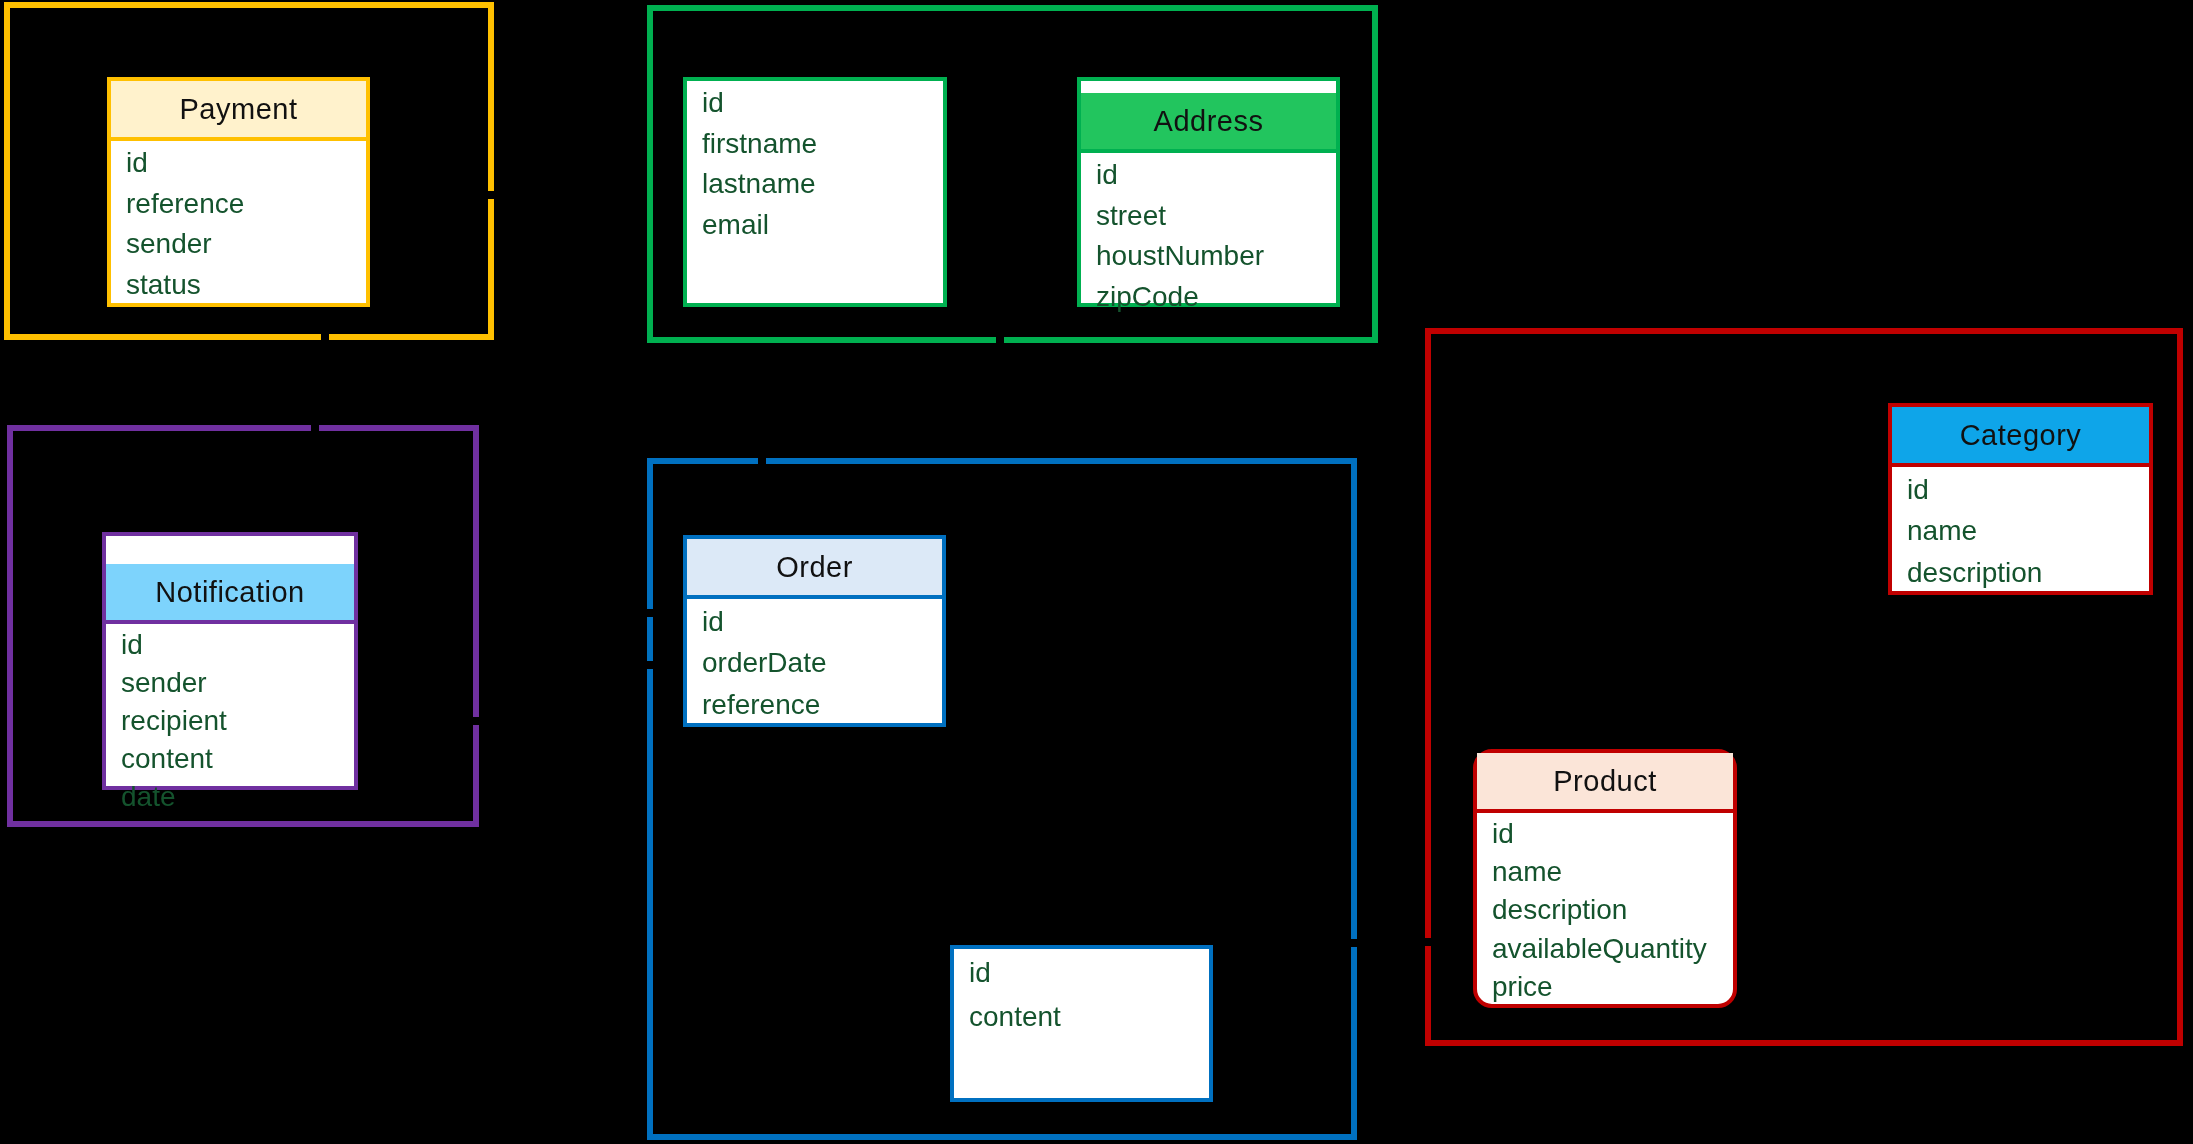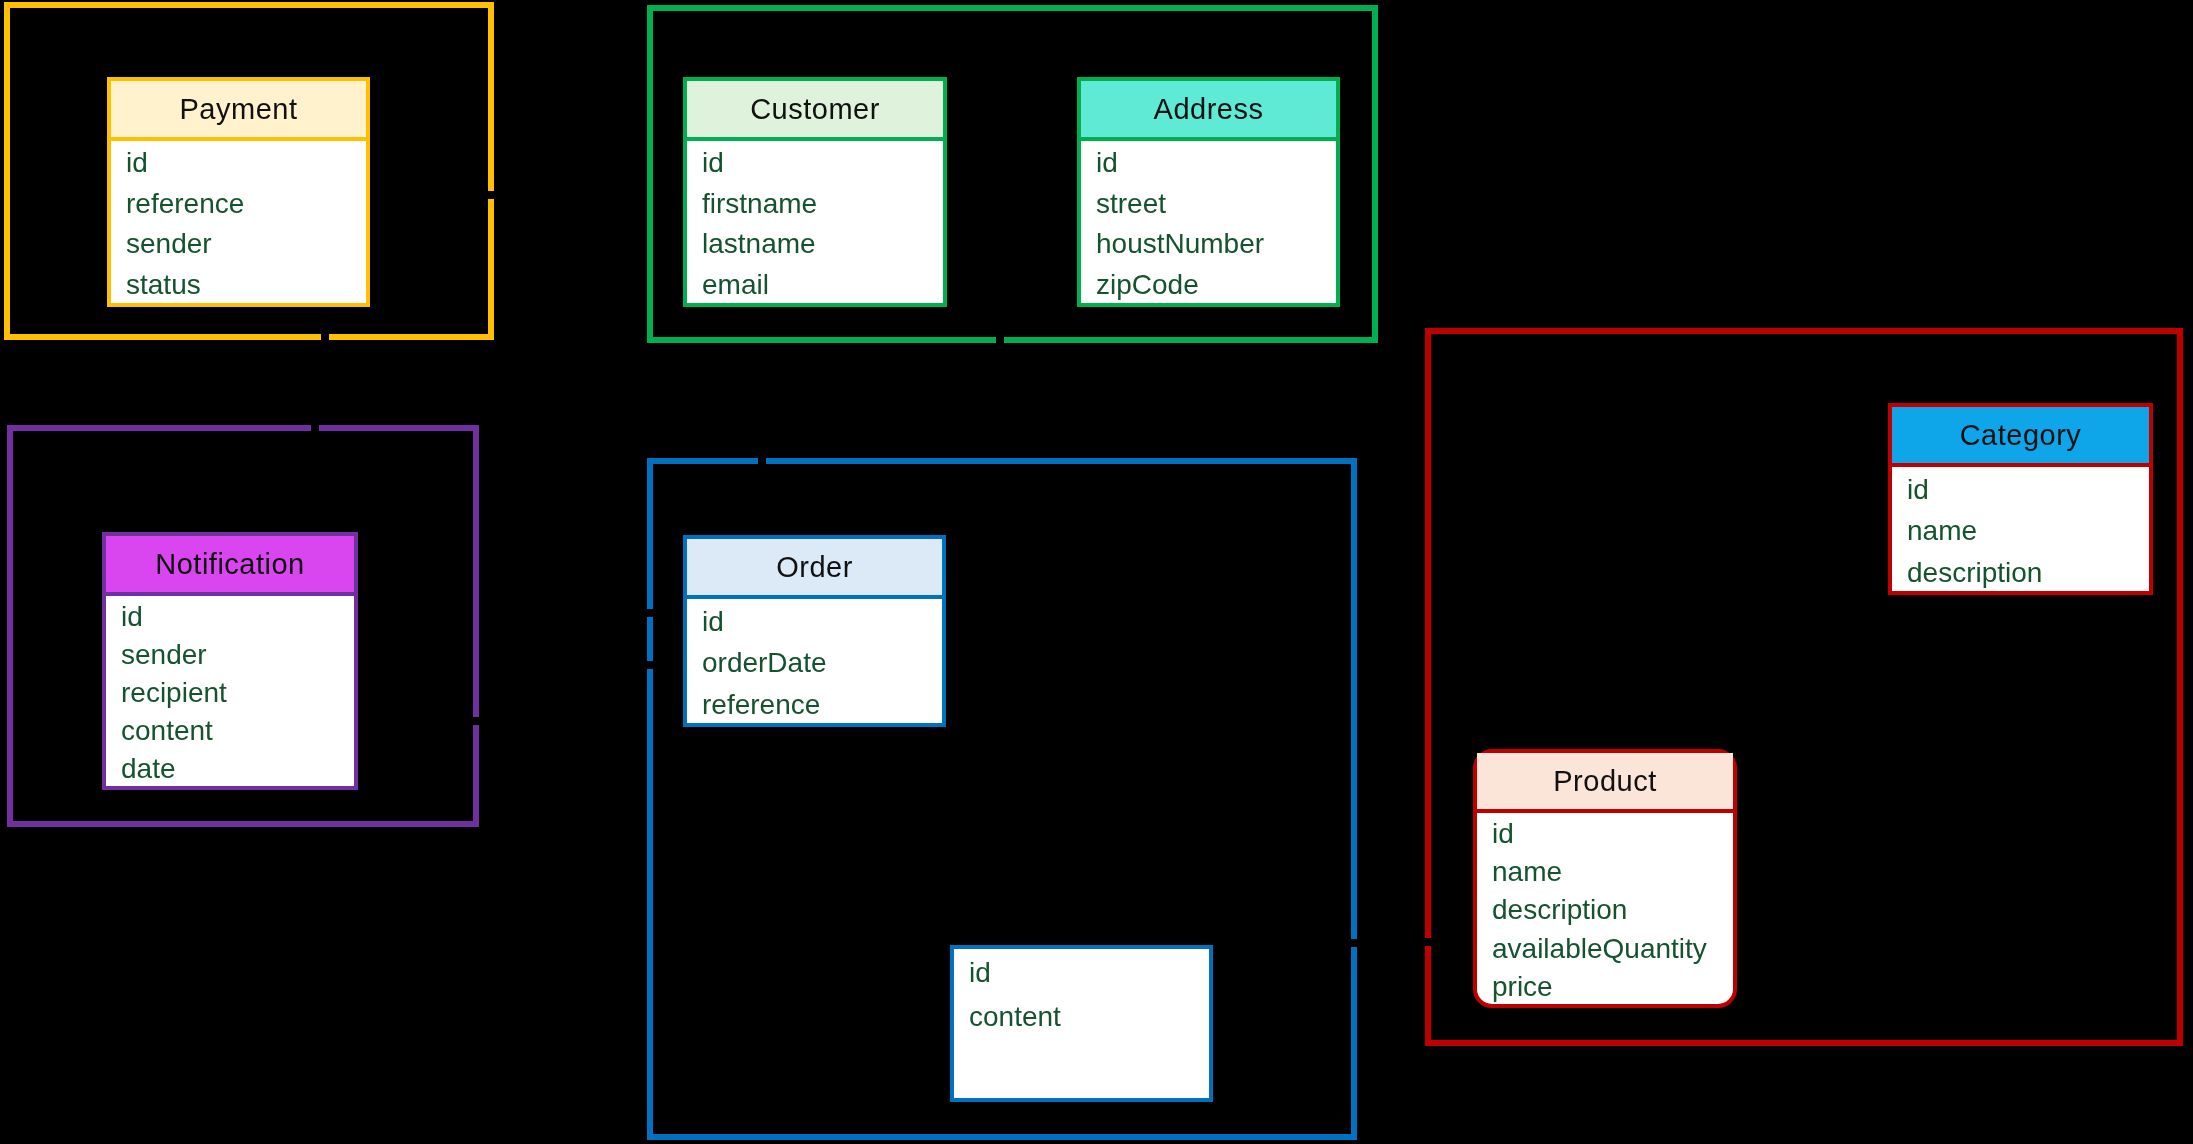--- a/index.html
+++ b/index.html
@@ -81,45 +81,42 @@
     </div>
     <div class="body">
       <div class="field">id</div>
       <div class="field">reference</div>
       <div class="field">sender</div>
       <div class="field">status</div>
     </div>
   </div>
 
   <div class="table" style="left: 683px; top: 77px; width: 264px; height: 230px; --lh: 40.5px; border-color: rgb(0, 176, 80);">
-    <div class="hdr" style="border-color: rgb(0, 176, 80); background-color: rgb(223, 242, 220);">
-      <span>Customer</span>
-    </div>
     <div class="body">
       <div class="field">id</div>
       <div class="field">firstname</div>
       <div class="field">lastname</div>
       <div class="field">email</div>
     </div>
   </div>
 
   <div class="table" style="left: 1077px; top: 77px; width: 263px; height: 230px; --lh: 40.5px; border-color: rgb(0, 176, 80);">
-    <div class="hdr" style="border-color: rgb(0, 176, 80); background-color: #5eead4;">
+    <div class="hdr" style="border-color: rgb(0, 176, 80); background-color: #22c55e; margin-top: 12px;">
       <span>Address</span>
     </div>
     <div class="body">
       <div class="field">id</div>
       <div class="field">street</div>
       <div class="field">houstNumber</div>
       <div class="field">zipCode</div>
     </div>
   </div>
 
   <div class="table" style="left: 102px; top: 532px; width: 256px; height: 258px; --lh: 38px; border-color: rgb(112, 48, 160);">
-    <div class="hdr" style="border-color: rgb(112, 48, 160); background-color: #d946ef;">
+    <div class="hdr" style="border-color: rgb(112, 48, 160); background-color: #7dd3fc; margin-top: 28px;">
       <span>Notification</span>
     </div>
     <div class="body">
       <div class="field">id</div>
       <div class="field">sender</div>
       <div class="field">recipient</div>
       <div class="field">content</div>
       <div class="field">date</div>
     </div>
   </div>

